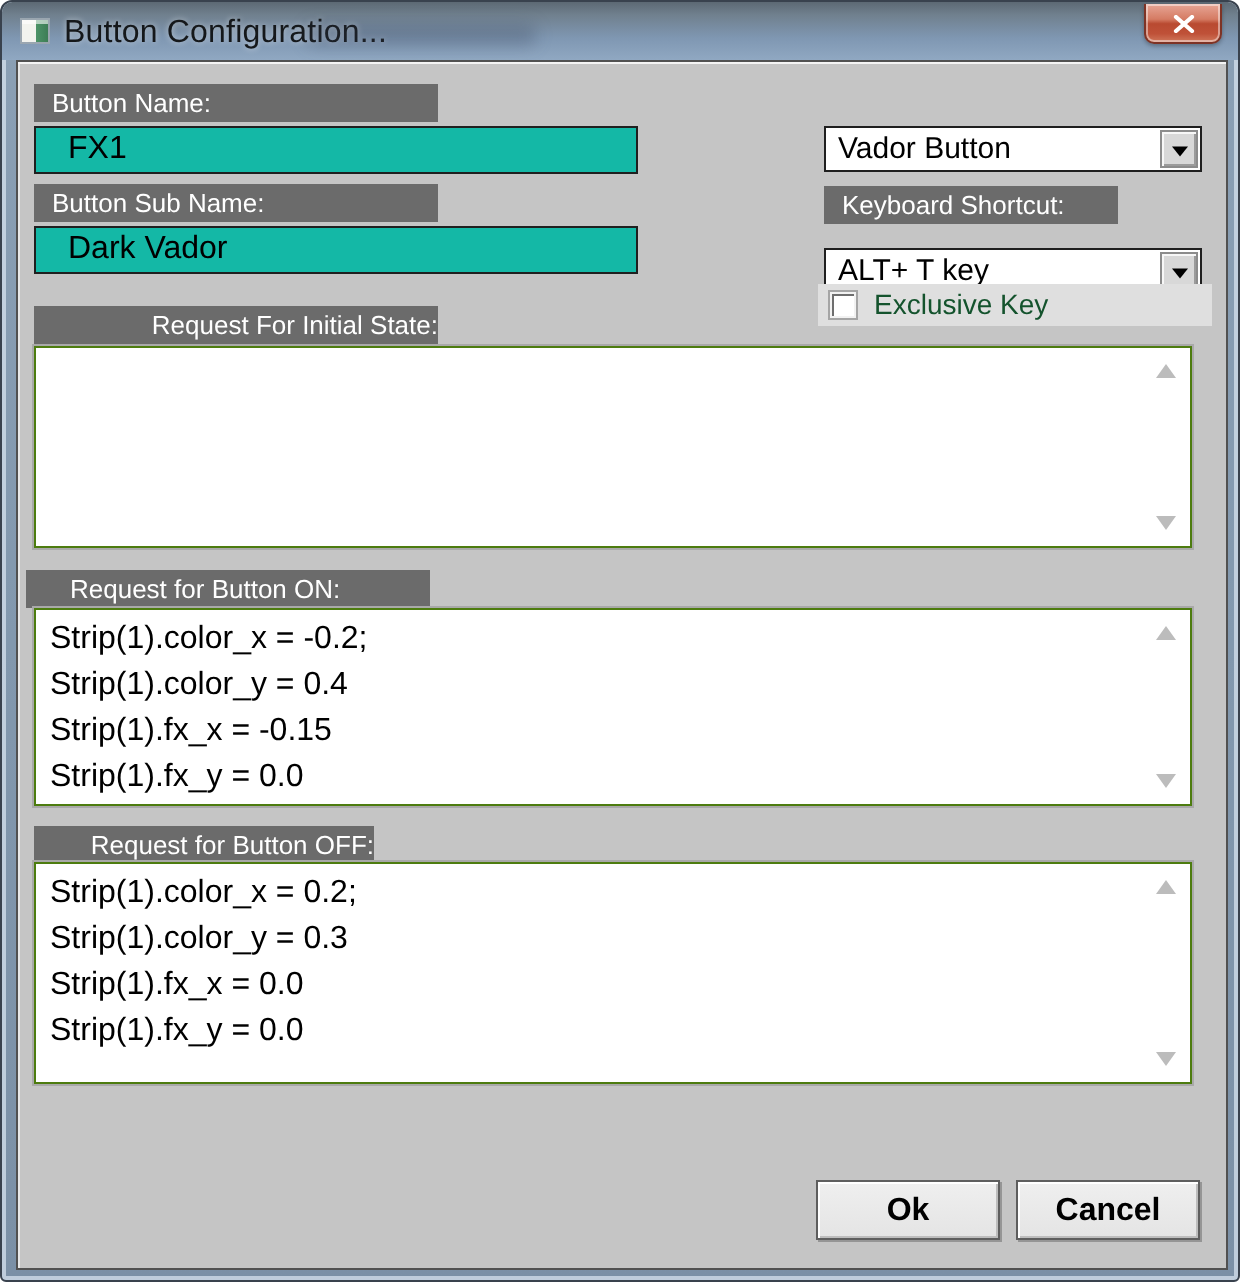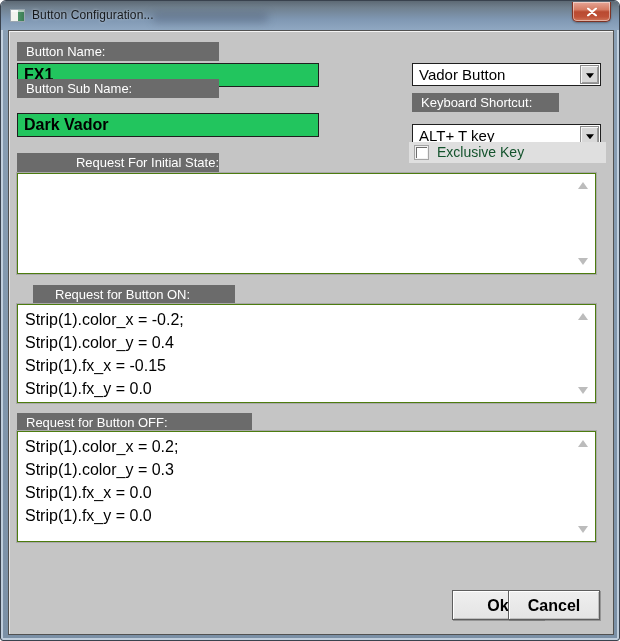--- a/index.html
+++ b/index.html
@@ -19,21 +19,21 @@
     border-radius:5px 5px 0 0;
   }
   .app-icon{
     position:absolute;left:9px;top:8px;width:15px;height:13px;
     border:1px solid #9aa6b0;
     background:linear-gradient(90deg,#f2f3ee 0%,#f2f3ee 52%,#4d9468 52%,#3d7d55 100%);
     box-shadow:inset 0 2px 0 rgba(255,255,255,.6);
   }
   .title-text{
     position:absolute;left:31px;top:7px;
-    font-size:12px;color:#15181b;letter-spacing:0.1px;
+    font-size:16px;color:#15181b;letter-spacing:0.1px;
     text-shadow:0 0 3px rgba(255,255,255,0.55);
     white-space:nowrap;
   }
   .title-smudge{
     position:absolute;left:152px;top:11px;width:115px;height:11px;
     background:rgba(55,65,85,0.28);
     filter:blur(4px);border-radius:4px;
   }
   .close-btn{
     position:absolute;right:8px;top:1px;width:39px;height:20px;
@@ -51,25 +51,24 @@
     background:#c5c5c5;
     border:1px solid #515151;
     box-shadow:inset 0 1px 0 #f4f4f4, inset 1px 0 0 #e8e8e8;
   }
   .bar-label{
     position:absolute;height:19px;background:#6b6b6b;color:#ffffff;
     font-size:13px;line-height:19px;padding-left:9px;
     white-space:nowrap;overflow:hidden;
   }
   .text-input{
-    position:absolute;height:24px;background:#22c55e;
+    position:absolute;height:24px;background:#14b8a6;
     border:1px solid #1f1f1f;
     font-size:16px;line-height:22px;color:#000;
-    padding:0 6px;
-    font-weight:bold;
+    padding:0 16px;
   }
   .combo{
     position:absolute;height:23px;background:#ffffff;
     border:1px solid #1f1f1f;
   }
   .combo-value{
     position:absolute;left:6px;top:1px;font-size:15px;line-height:20px;color:#000;white-space:nowrap;
   }
   .combo-btn{
     position:absolute;right:1px;top:1px;bottom:1px;width:19px;
@@ -137,21 +136,21 @@
         </svg>
       </span>
     </button>
   </div>
 
   <div class="dialog-content">
 
     <div class="bar-label" style="left:8px;top:11px;width:202px;">Button Name:</div>
     <div class="text-input" style="left:8px;top:32px;width:302px;">FX1</div>
 
-    <div class="bar-label" style="left:8px;top:48px;width:202px;">Button Sub Name:</div>
+    <div class="bar-label" style="left:8px;top:61px;width:202px;">Button Sub Name:</div>
     <div class="text-input" style="left:8px;top:82px;width:302px;">Dark Vador</div>
 
     <div class="combo" style="left:403px;top:32px;width:189px;">
       <span class="combo-value">Vador Button</span>
       <span class="combo-btn">
         <span class="combo-arrow"></span>
       </span>
     </div>
 
     <div class="bar-label" style="left:403px;top:62px;width:147px;">Keyboard Shortcut:</div>
@@ -167,37 +166,37 @@
       <span class="check-label">Exclusive Key</span>
     </div>
 
     <div class="bar-label" style="left:8px;top:122px;width:202px;text-align:right;">Request For Initial State:</div>
     <div class="textbox" style="left:8px;top:142px;width:579px;height:101px;">
       <div class="ta-content"></div>
       <span class="scroll-up"></span>
       <span class="scroll-down"></span>
     </div>
 
-    <div class="bar-label" style="left:24px;top:254px;width:202px;padding-left:22px;">Request for Button ON:</div>
+    <div class="bar-label" style="left:4px;top:254px;width:202px;padding-left:22px;">Request for Button ON:</div>
     <div class="textbox" style="left:8px;top:273px;width:579px;height:99px;">
       <div class="ta-content">Strip(1).color_x = -0.2;
 Strip(1).color_y = 0.4
 Strip(1).fx_x = -0.15
 Strip(1).fx_y = 0.0</div>
       <span class="scroll-up"></span>
       <span class="scroll-down"></span>
     </div>
 
-    <div class="bar-label" style="left:8px;top:382px;width:235px;">Request for Button OFF:</div>
+    <div class="bar-label" style="left:8px;top:382px;width:170px;text-align:right;">Request for Button OFF:</div>
     <div class="textbox" style="left:8px;top:400px;width:579px;height:111px;">
       <div class="ta-content">Strip(1).color_x = 0.2;
 Strip(1).color_y = 0.3
 Strip(1).fx_x = 0.0
 Strip(1).fx_y = 0.0</div>
       <span class="scroll-up"></span>
       <span class="scroll-down"></span>
     </div>
 
-    <button class="dlg-btn" style="left:399px;top:559px;margin-left:44px;">Ok</button>
+    <button class="dlg-btn" style="left:399px;top:559px;">Ok</button>
     <button class="dlg-btn" style="left:499px;top:559px;">Cancel</button>
 
   </div>
 </div>
 
 </body></html>

